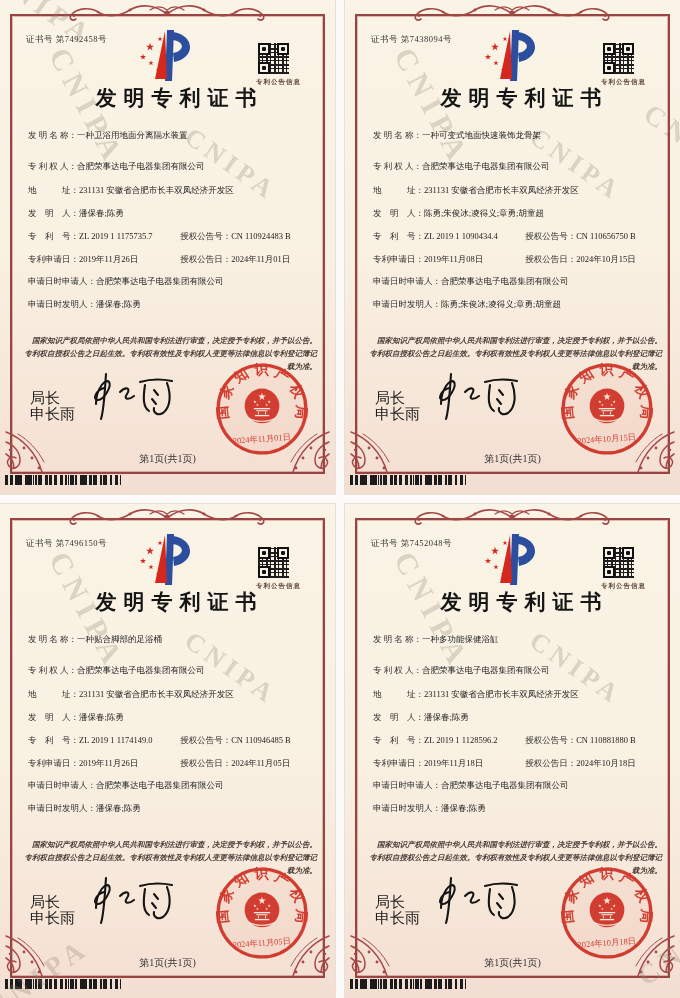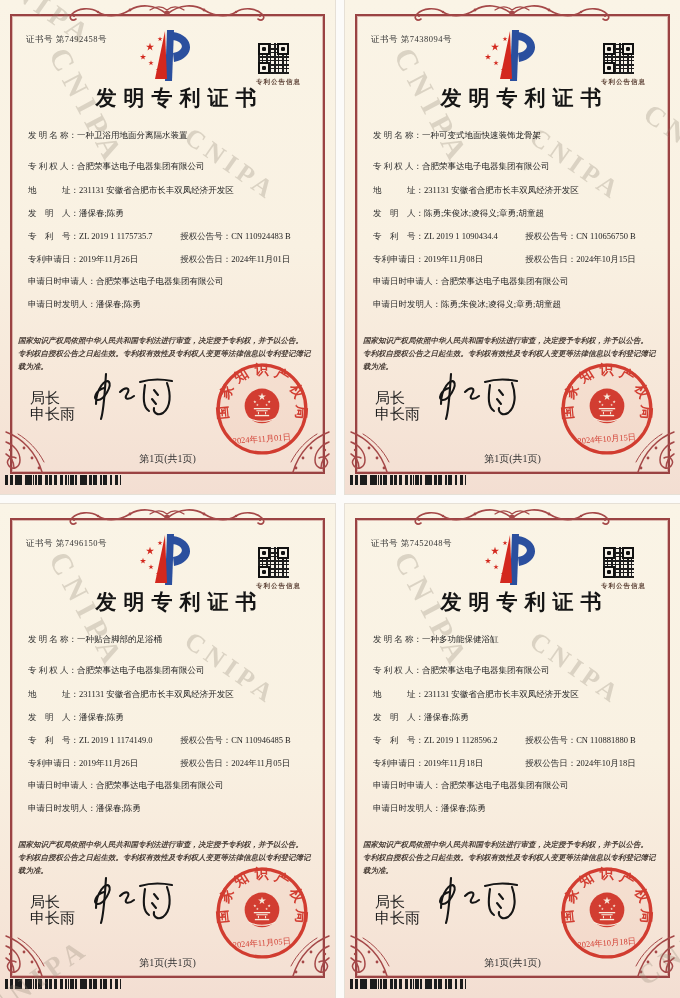--- a/index.html
+++ b/index.html
@@ -55,21 +55,21 @@
   }
   .rows{position:absolute;left:28px;right:14px;top:130px;}
   .row{font-size:8.5px;line-height:11px;margin-bottom:12px;white-space:nowrap;}
   .row .lbl{color:#2e2e2e;}
   .row .val{color:#222;}
   .row.r-name{margin-bottom:20px;}
   .row.r-patentee{margin-bottom:13px;}
   .row.r-filing{margin-bottom:11px;}
   .pair{display:inline-block;width:150px;font-family:Liberation Serif, serif;}
   .legal{
-    position:absolute;left:18px;right:18px;top:334px;text-align:left;
+    position:absolute;left:18px;right:18px;top:334px;text-align:right;
     font-size:7.5px;line-height:13px;color:#4a3f38;font-style:italic;font-weight:600;
   }
   .director{position:absolute;left:30px;top:390px;font-size:15px;line-height:16px;color:#1d1d1d;}
   .signature{position:absolute;left:82px;top:370px;width:100px;height:54px;}
   .seal{position:absolute;left:213px;top:360px;width:98px;height:98px;opacity:.92;}
   .footer{position:absolute;left:0;right:0;top:452px;text-align:center;font-size:10px;color:#333;}
   .barcode{
     position:absolute;left:5px;top:475px;width:116px;height:10px;background-color:transparent;
     background-image:
       repeating-linear-gradient(90deg,#1c1c1c 0 2px,transparent 2px 5px),

